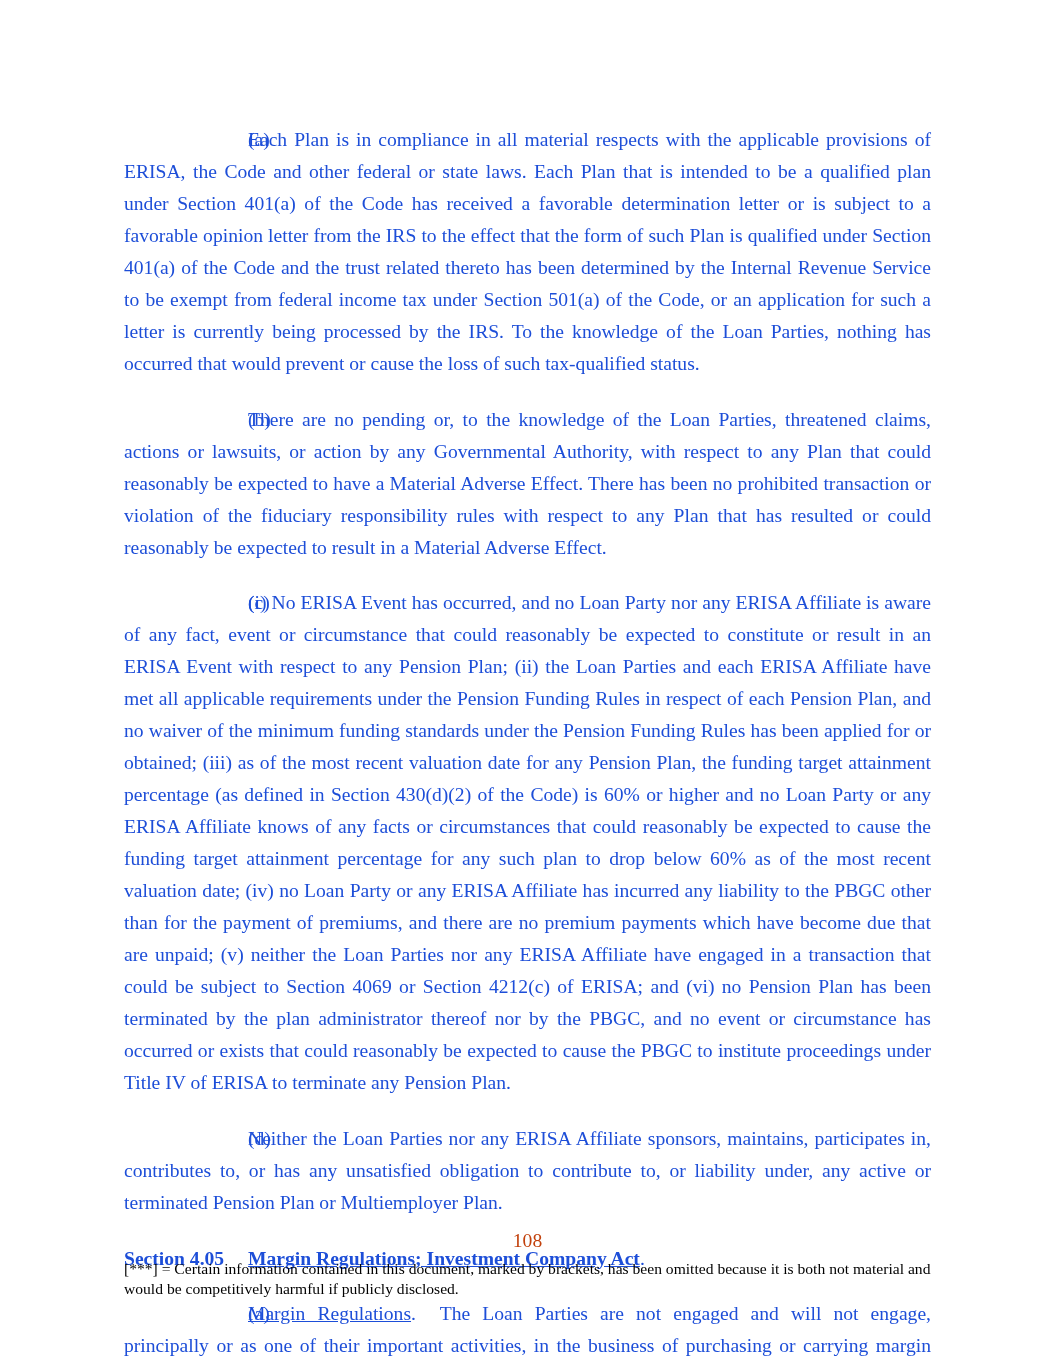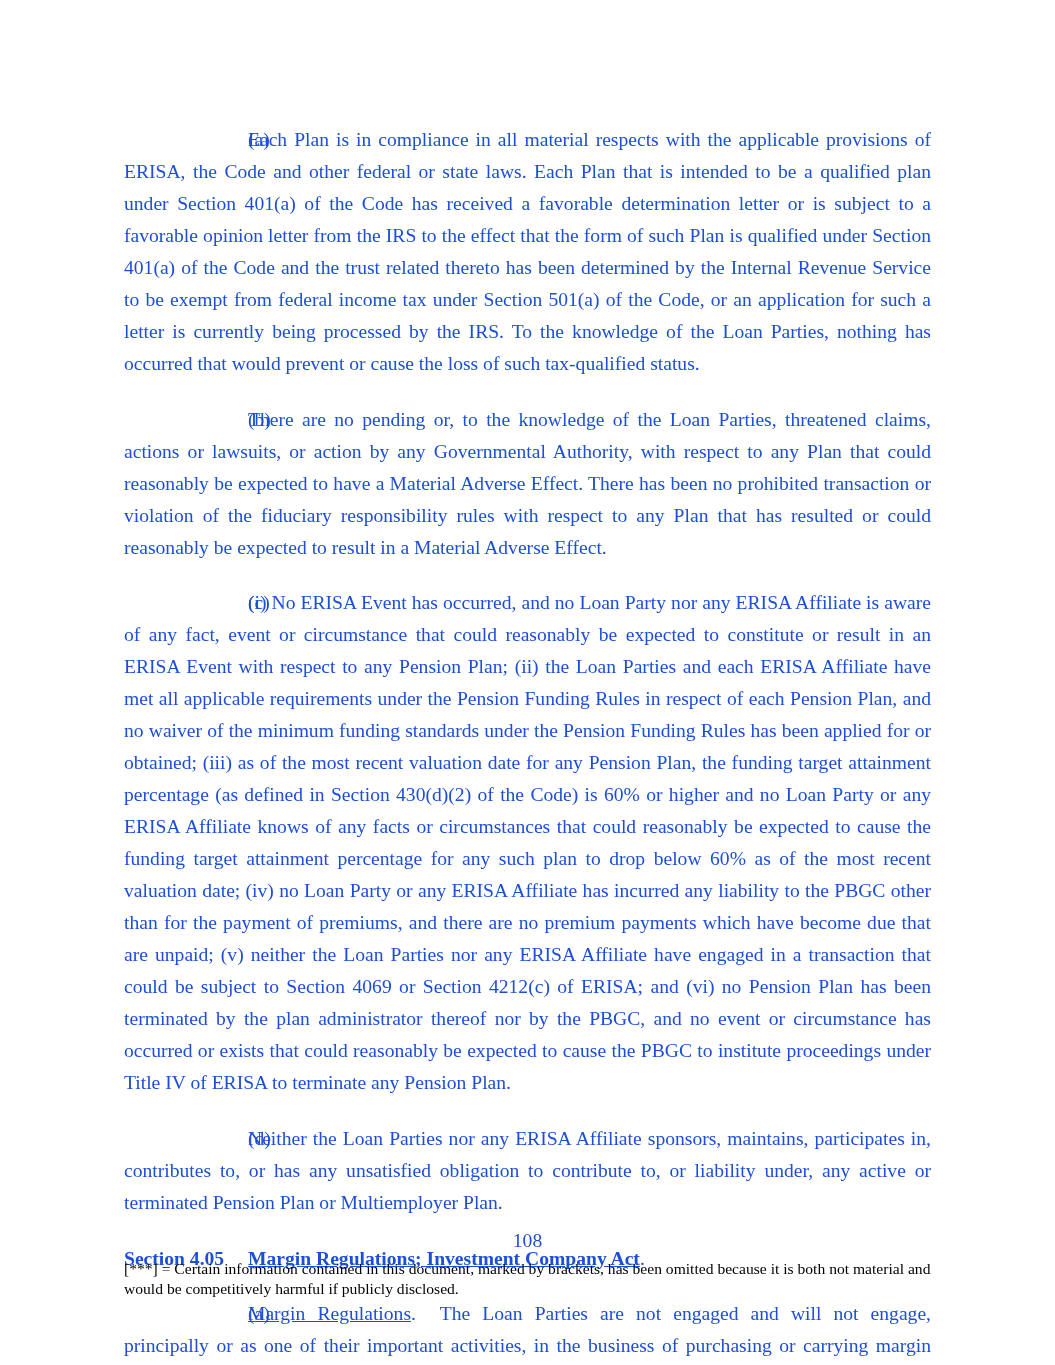--- a/index.html
+++ b/index.html
@@ -10,21 +10,21 @@
     color: #1d4ed8;
   }
   .para { text-align: justify; margin: 0; text-indent: 62px; }
   .gap { height: 23.7px; }
   .lbl { display: inline-block; width: 62px; }
   .u { text-decoration: underline; margin-top: 36px; }
   .sec { font-weight: bold; margin: 0; }
   .sec-num { display: inline-block; width: 124px; }
   .pagenum {
     position: absolute; left: 0; width: 1055px; top: 1230px; text-align: center;
-    font-family: "Liberation Serif", serif; font-size: 19.6px; color: #1d4ed8;
+    font-family: "Liberation Serif", serif; font-size: 19.6px; color: #c2410c;
   }
   .footnote {
     position: absolute; left: 124px; top: 1259px; width: 815px;
     font-family: "Liberation Serif", serif; font-size: 15.6px; line-height: 19.5px; color: #000000;
   }
 </style>
 </head>
 <body>
 
 <div class="page">

